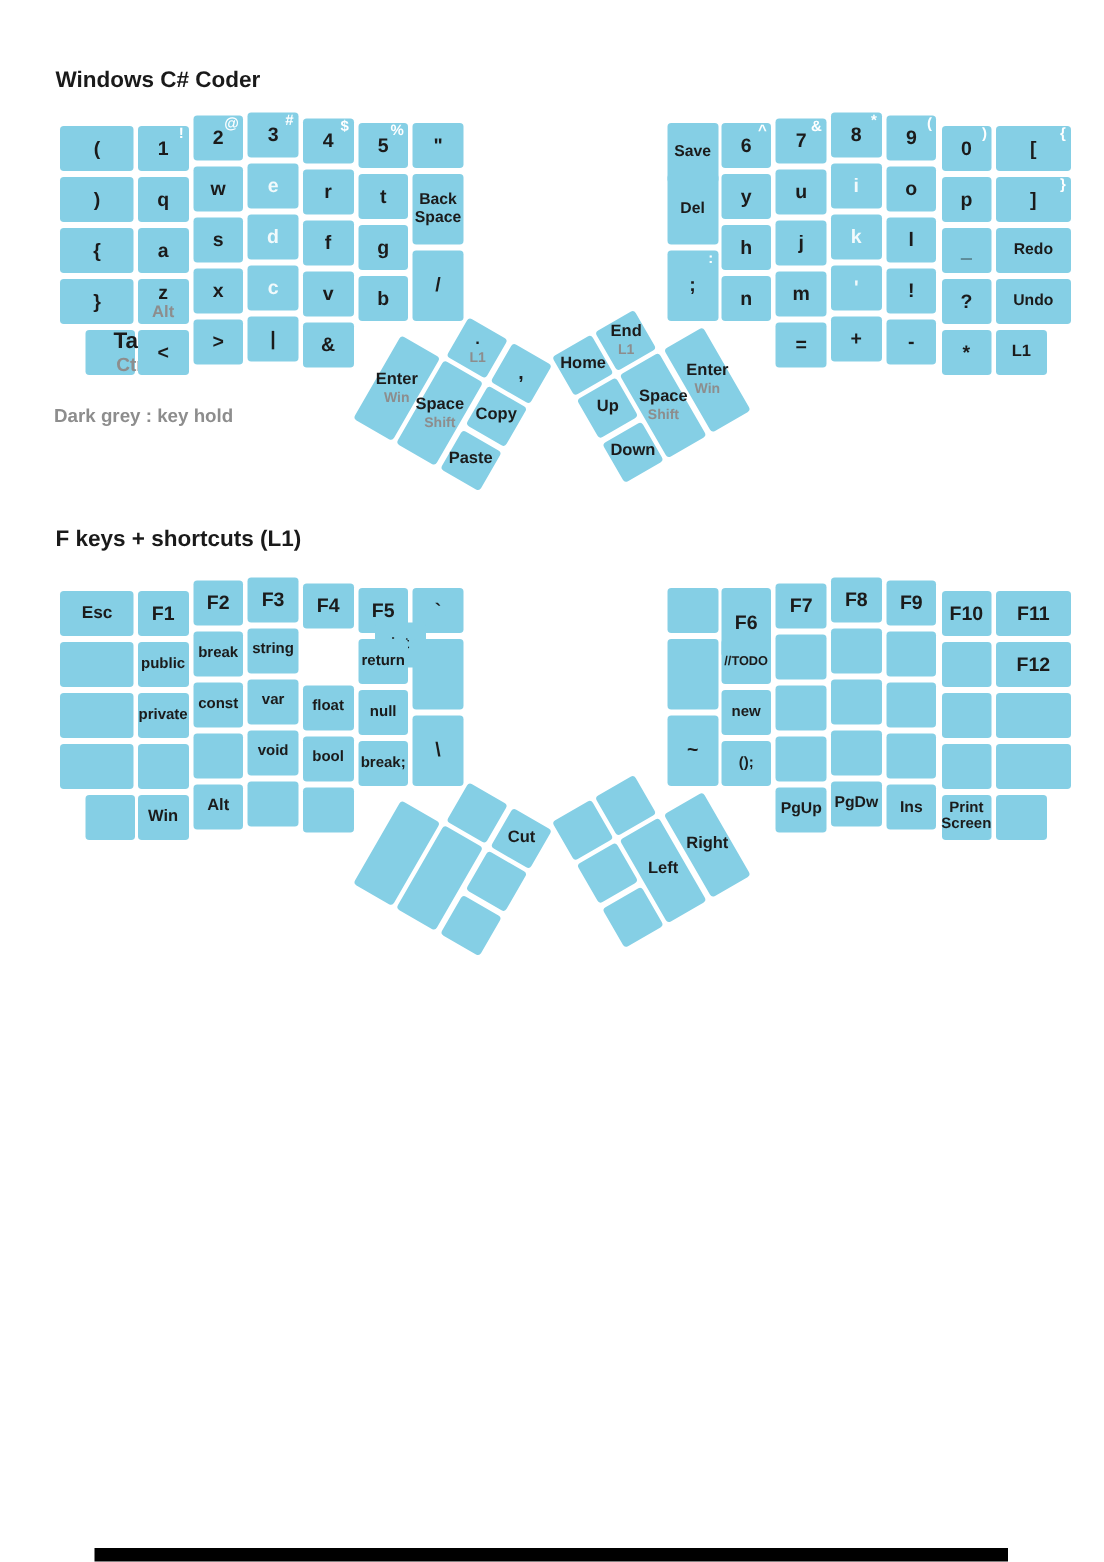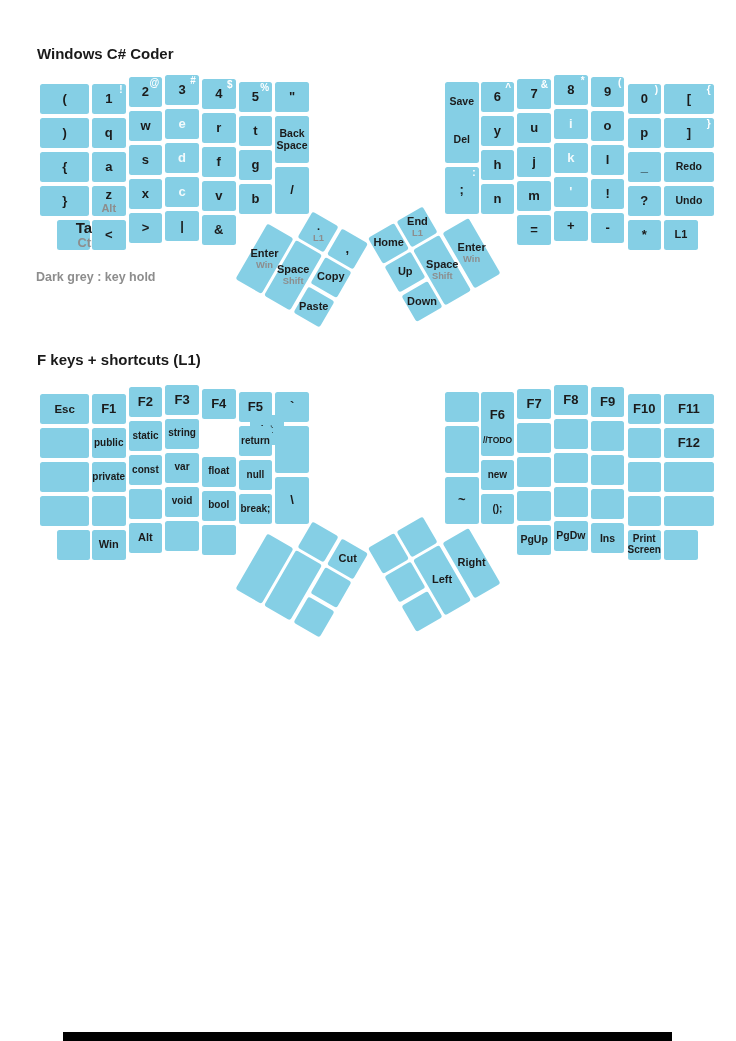--- a/index.html
+++ b/index.html
@@ -472,21 +472,21 @@
     <div class="key" style="left: 40px; top: 428px; width: 49.4px; height: 30px;">
       <div class="lbls" style="font-size: 13px;"></div>
     </div>
     <div class="key" style="left: 92px; top: 428px; width: 33.5px; height: 30px;">
       <div class="lbls" style="font-size: 10px;">
         <span class="t">public</span>
       </div>
     </div>
     <div class="key" style="left: 128.7px; top: 421.3px; width: 33.5px; height: 30px;">
       <div class="lbls" style="font-size: 10px;">
-        <span class="t">static</span>
+        <span class="t">break</span>
       </div>
     </div>
     <div class="key" style="left: 165.3px; top: 418.7px; width: 33.5px; height: 30px;">
       <div class="lbls" style="font-size: 10px;">
         <span class="t">string</span>
       </div>
     </div>
     <div class="key" style="left: 202px; top: 415px; width: 33.5px; height: 30px; margin-left: 48px;">
       <div class="lbls" style="font-size: 10px;">
         <span class="t">int</span>

